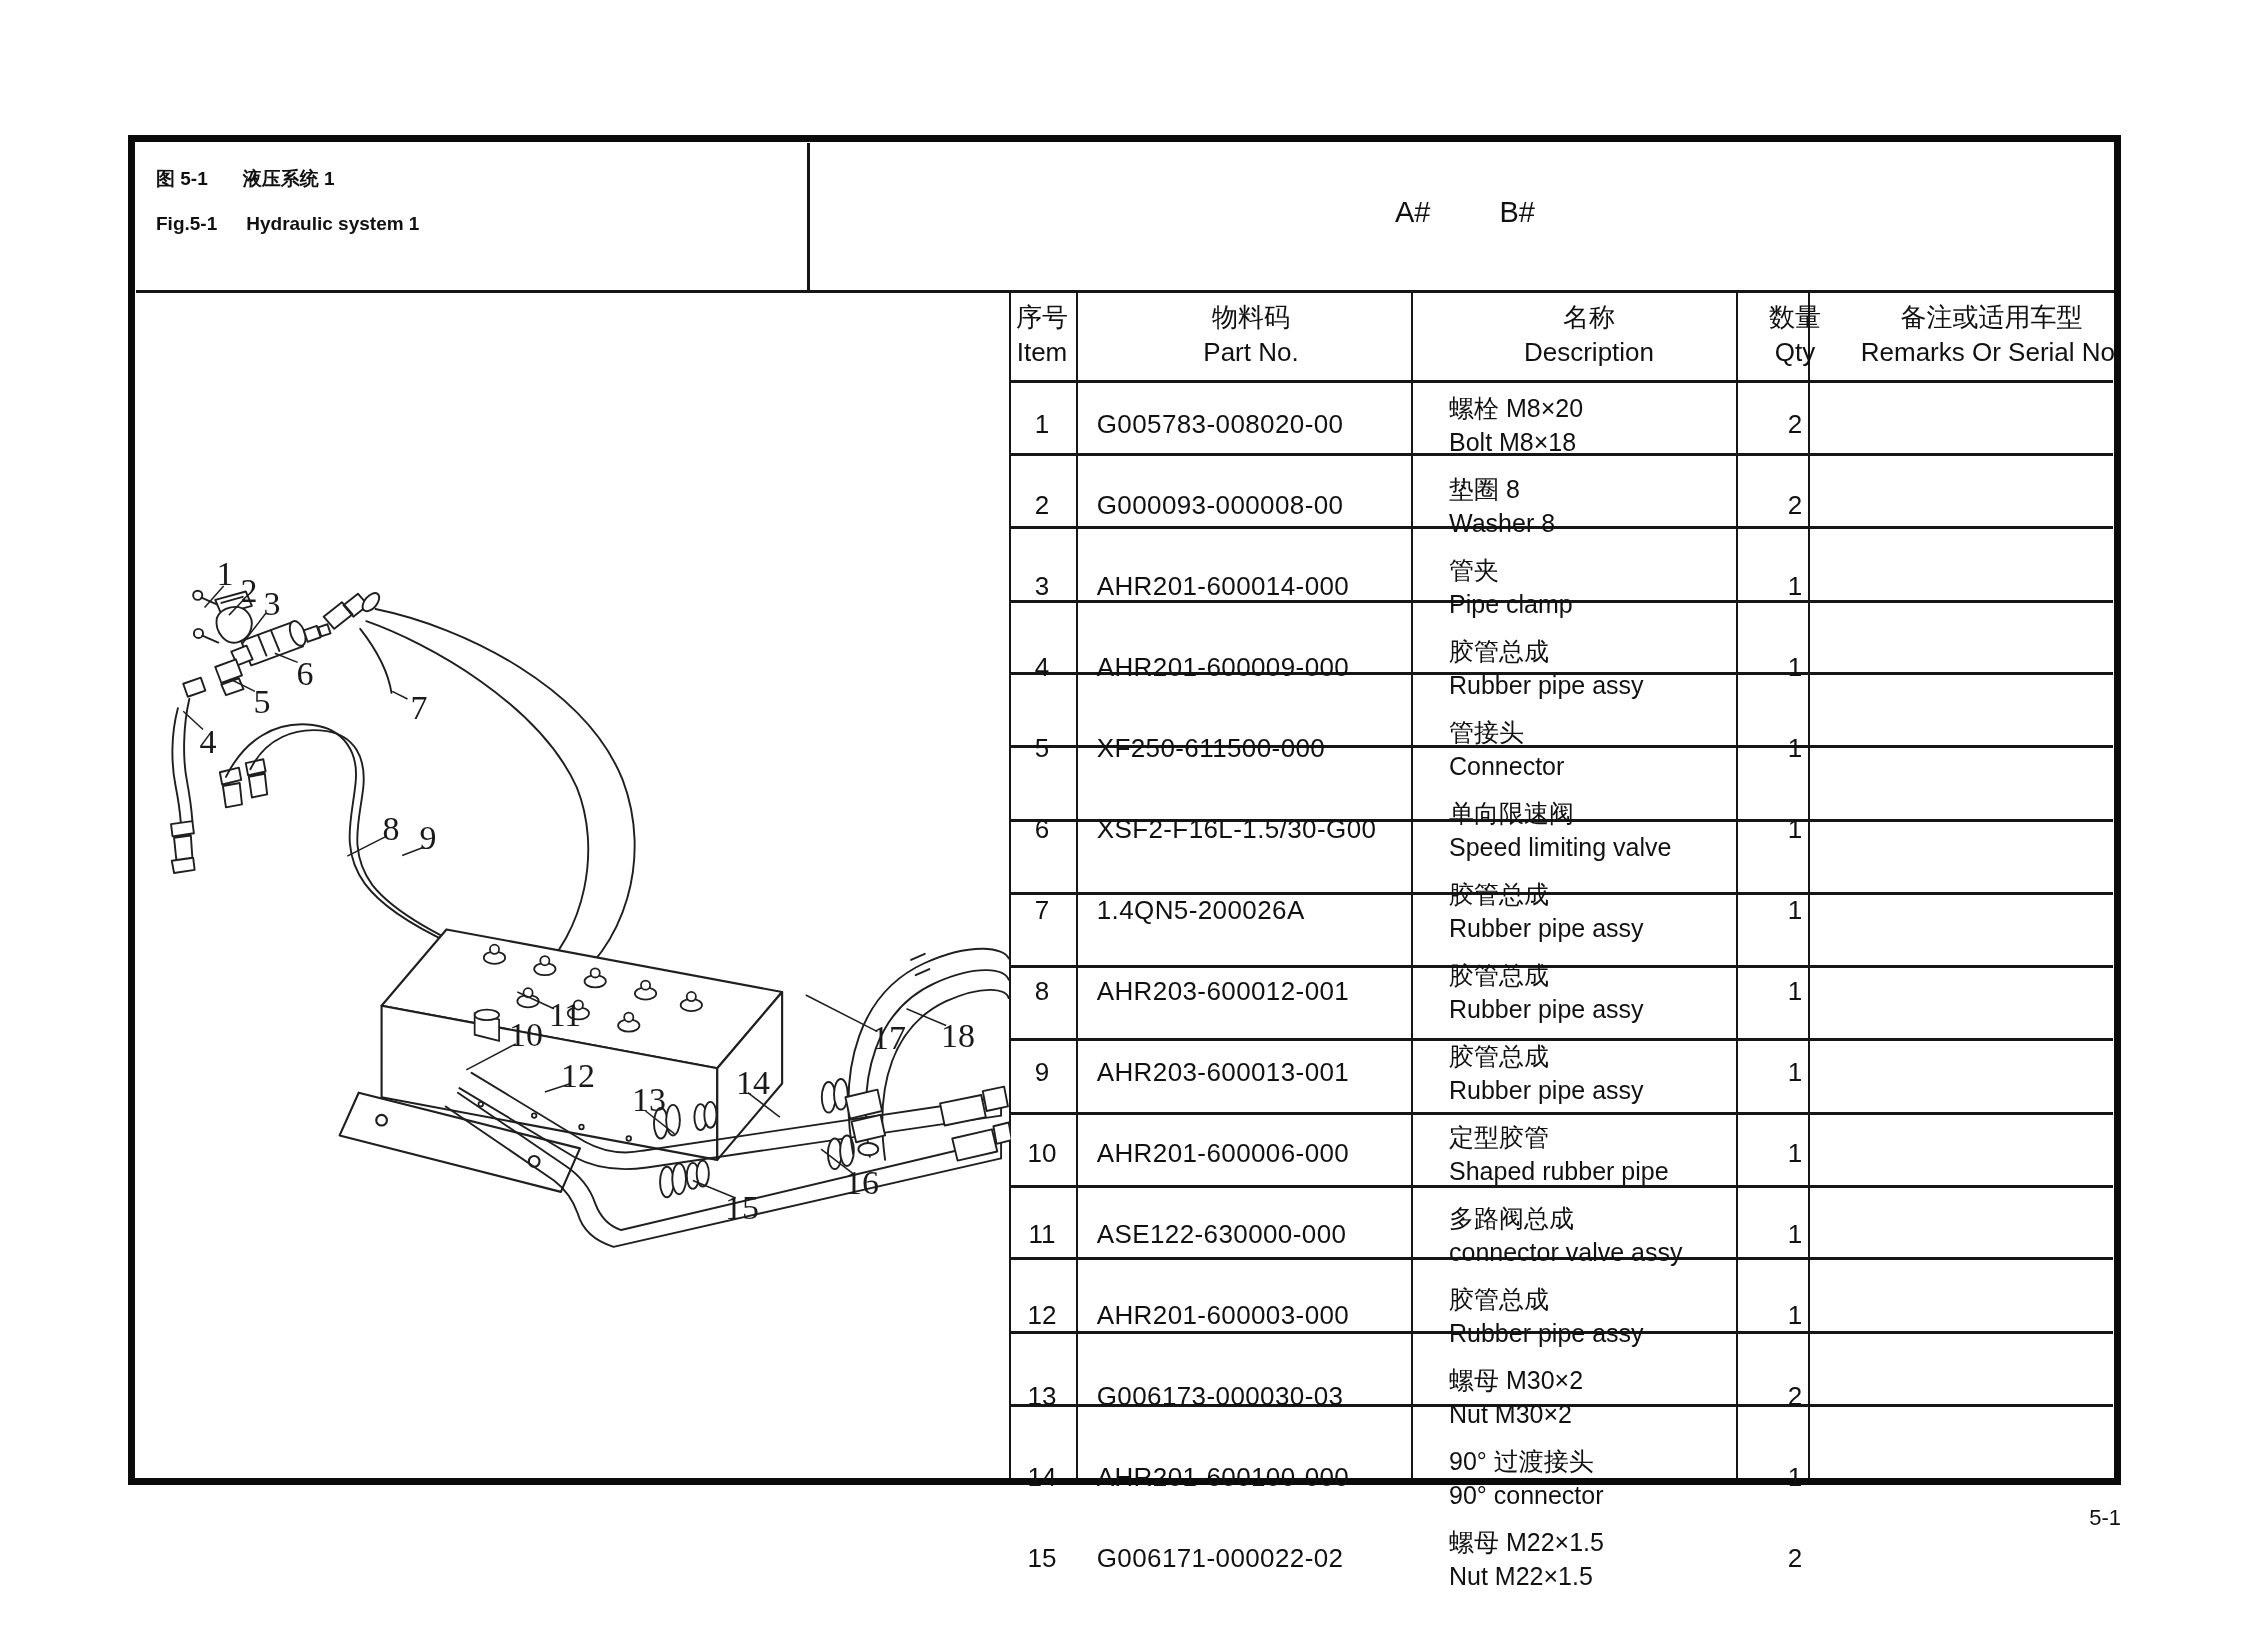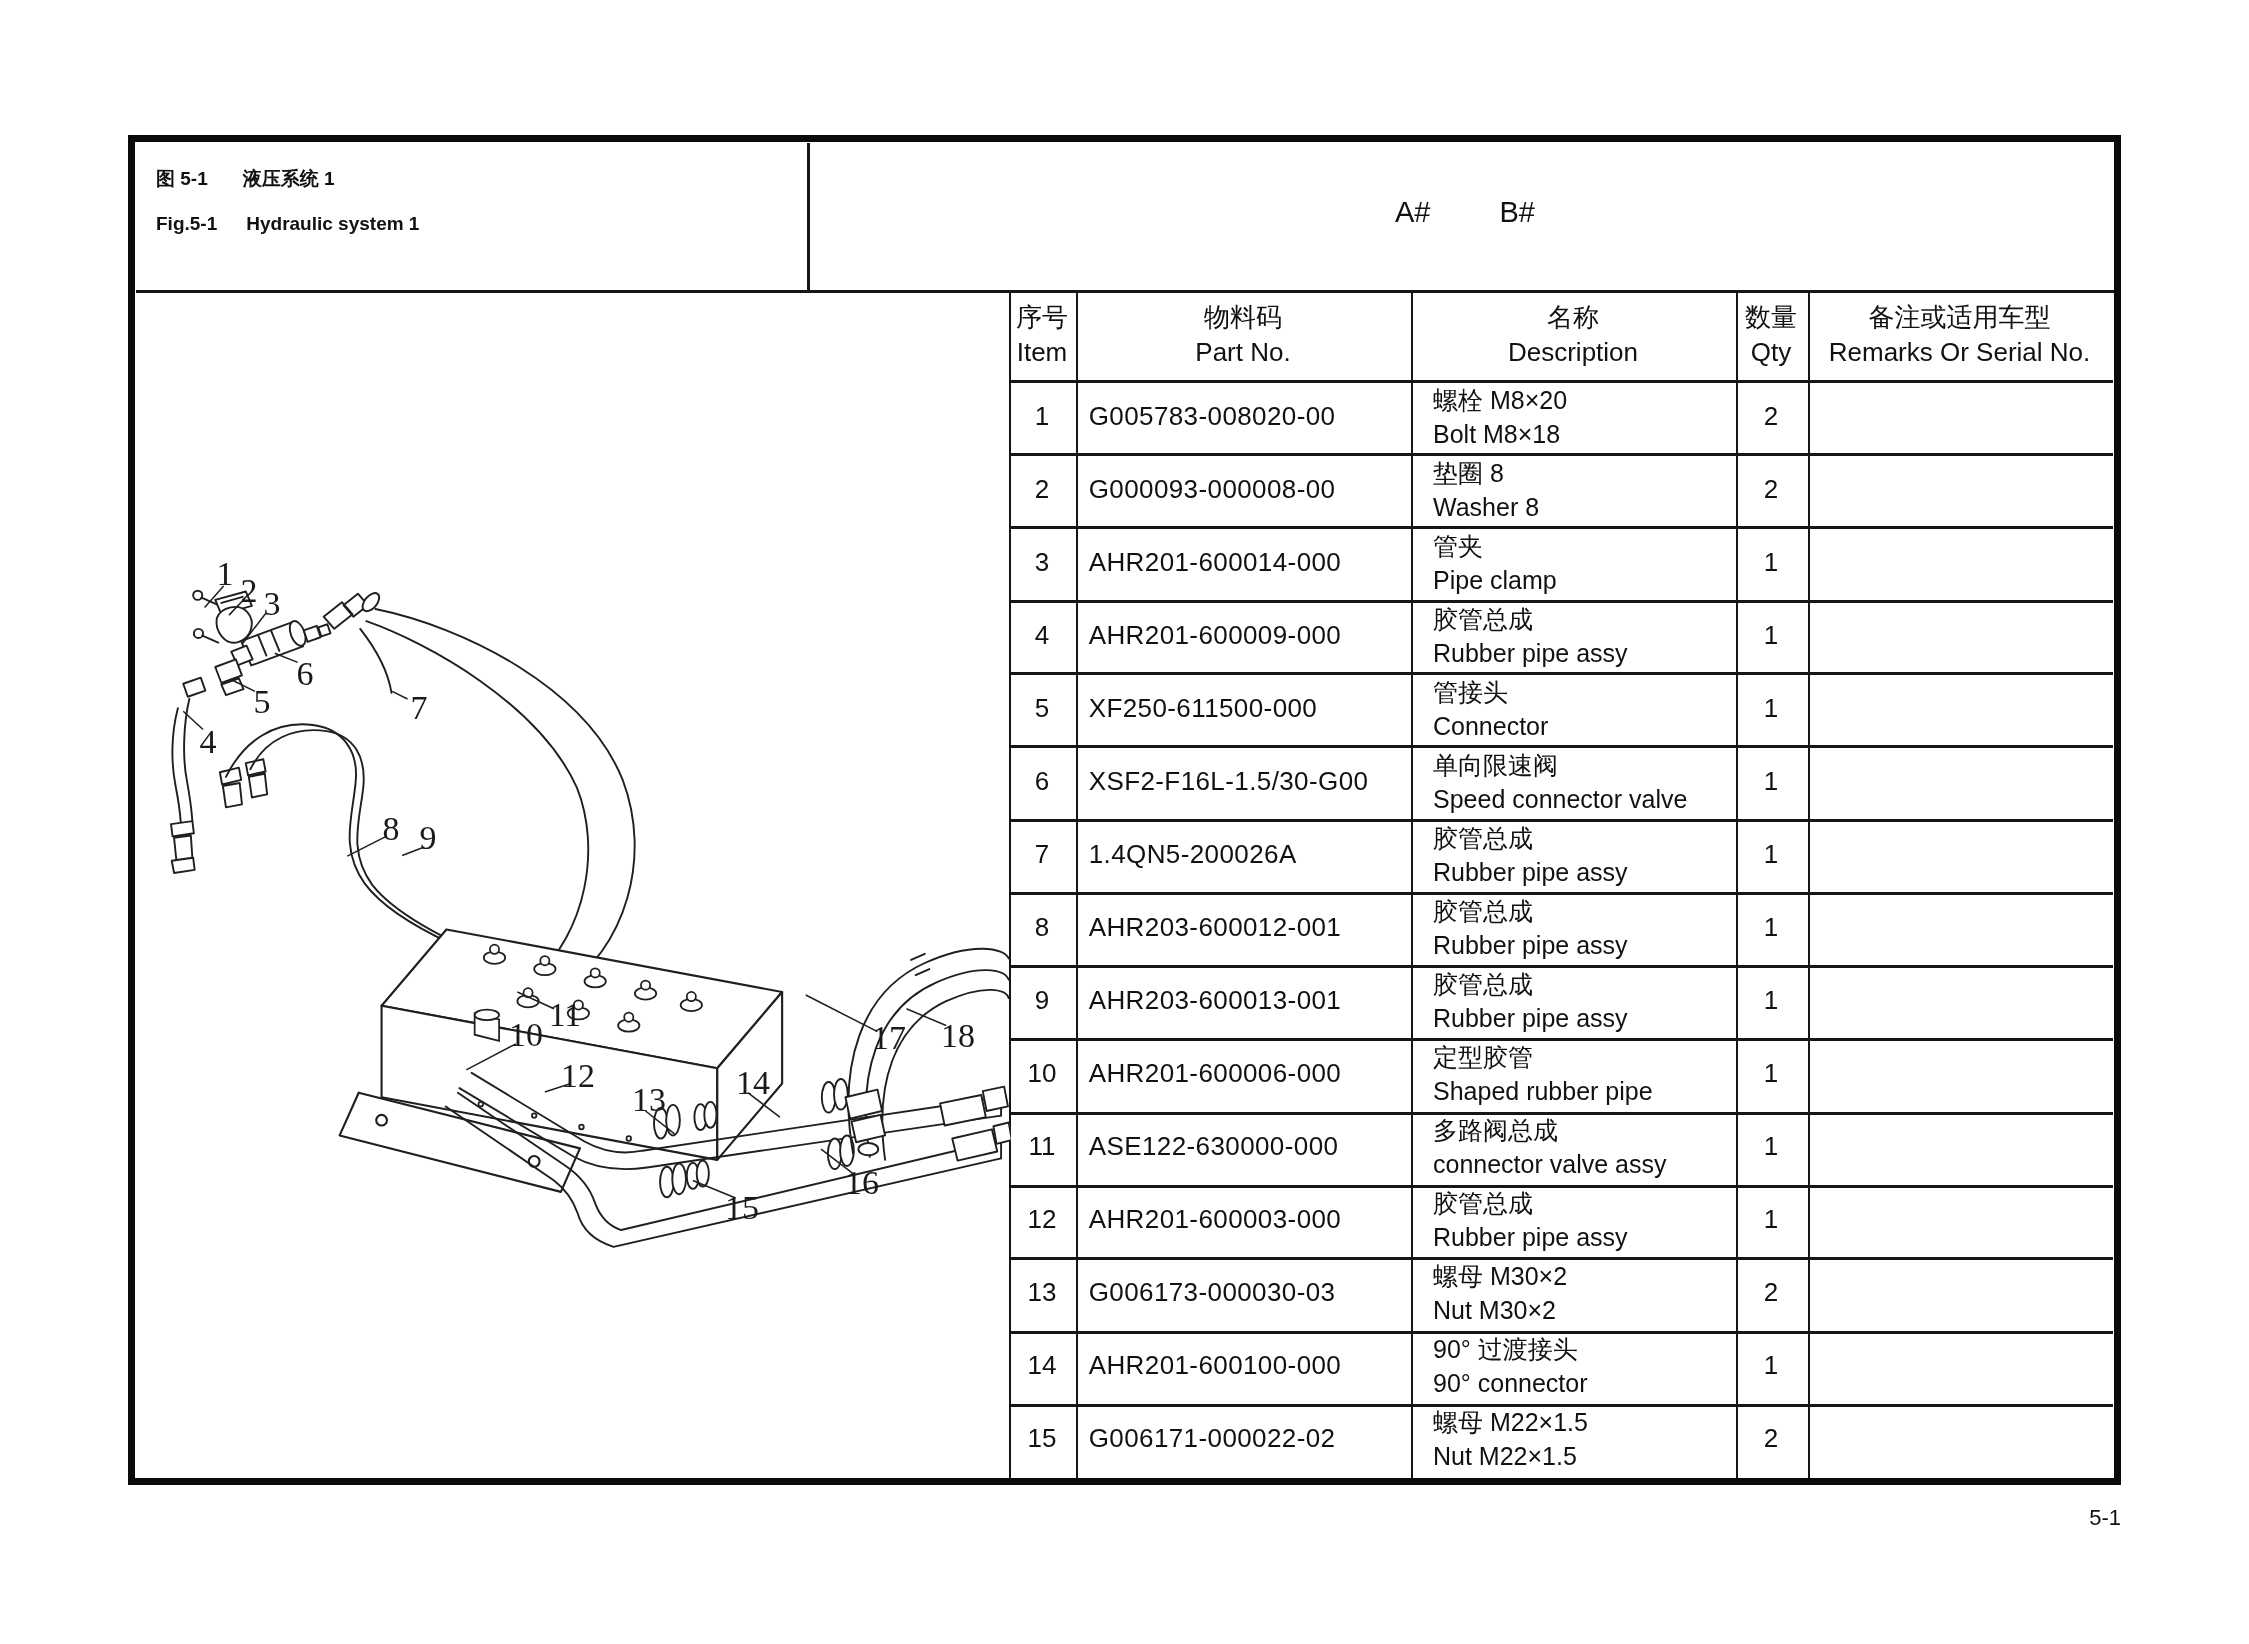--- a/index.html
+++ b/index.html
@@ -10,21 +10,21 @@
   .line{position:absolute;background:#161616;}
   
   .titleblock{position:absolute;left:156px;top:166px;}
   .titleline{display:flex;align-items:baseline;height:47px;font-weight:bold;font-size:19px;white-space:nowrap;}
   .titleline .gap{display:inline-block;width:35px;}
   .serials{position:absolute;left:809px;top:135px;width:1312px;height:155px;
            display:flex;align-items:center;justify-content:center;gap:69px;font-size:29px;}
   
   .tbl{position:absolute;left:1009px;top:290px;width:1104px;height:1188px;display:grid;
        grid-template-columns:66px 336px 324px 72px 305px;
-       grid-template-rows:90px repeat(15,73px);}
+       grid-template-rows:90px repeat(15,73px);gap:8px;}
   .cell{overflow:hidden;}
   .hc{display:flex;flex-direction:column;align-items:center;justify-content:center;
       font-size:26px;line-height:35px;text-align:center;}
   .c-item,.c-qty{display:flex;align-items:center;justify-content:center;font-size:26px;}
   .c-part{display:flex;align-items:center;padding-left:13.7px;font-size:26px;letter-spacing:0.4px;}
   .c-desc{display:flex;flex-direction:column;justify-content:center;padding-left:22px;
           font-size:25px;line-height:34px;}
   .c-rem{display:flex;align-items:center;justify-content:center;font-size:25px;}
   
   .diagram{position:absolute;left:126px;top:290px;width:885px;height:1198px;}
@@ -145,21 +145,21 @@
         <span>管接头</span>
         <span>Connector</span>
       </div>
     <div class="cell c-qty">1</div>
     <div class="cell c-rem"></div>
 
     <div class="cell c-item">6</div>
     <div class="cell c-part">XSF2-F16L-1.5/30-G00</div>
     <div class="cell c-desc">
         <span>单向限速阀</span>
-        <span>Speed connector valve</span>
+        <span>Speed limiting valve</span>
       </div>
     <div class="cell c-qty">1</div>
     <div class="cell c-rem"></div>
 
     <div class="cell c-item">7</div>
     <div class="cell c-part">1.4QN5-200026A</div>
     <div class="cell c-desc">
         <span>胶管总成</span>
         <span>Rubber pipe assy</span>
       </div>

